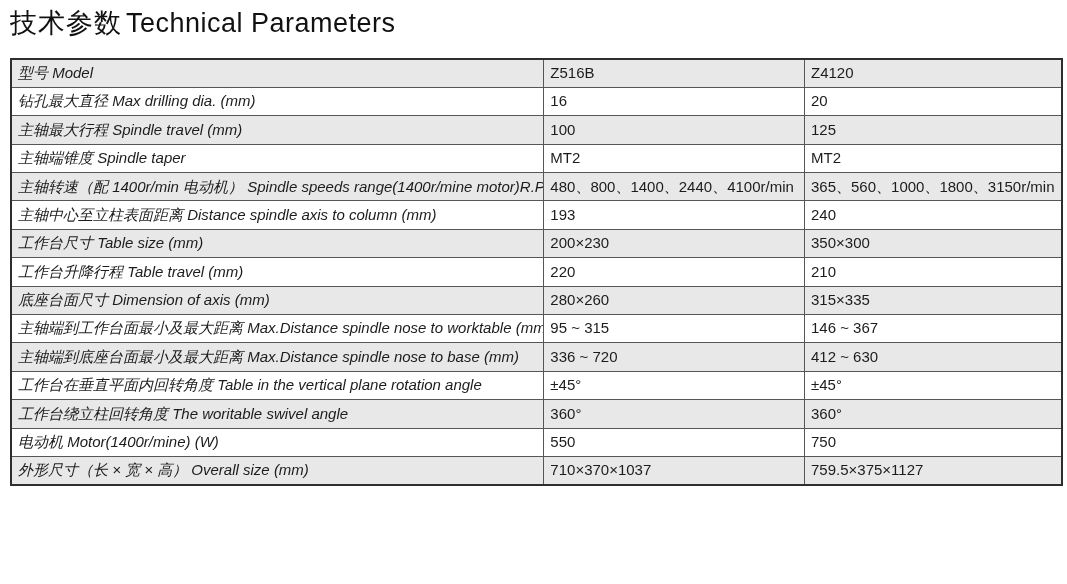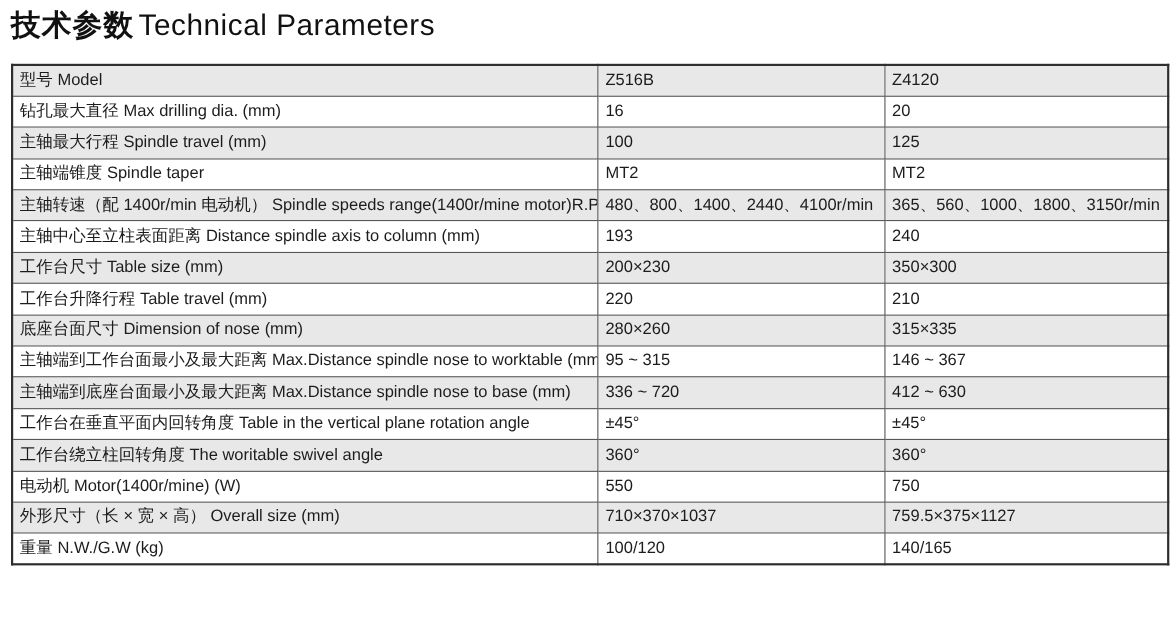--- a/index.html
+++ b/index.html
@@ -9,41 +9,41 @@
     background: #ffffff;
     font-family: "Liberation Sans", "DejaVu Sans", sans-serif;
     color: #1c1c1c;
   }
   .page { position: relative; width: 1067px; height: 584px; overflow: hidden; }
   .title {
     position: absolute; left: 10px; top: 6px;
     font-size: 27px; line-height: 34px; white-space: nowrap;
     color: #111111;
   }
-  .title .zh { font-weight: bold; letter-spacing: 1px; }
+  .title .zh { font-weight: normal; letter-spacing: 1px; }
   .title .en { font-weight: normal; margin-left: 4px; letter-spacing: 0.5px; }
   table.params {
     position: absolute; left: 10px; top: 58px;
     width: 1053px;
     border-collapse: collapse;
     border: 2px solid #2e2e2e;
     font-size: 15px;
     table-layout: fixed;
   }
   table.params td {
     border: 1px solid #565656;
     height: 28.4px;
     padding: 0 6px;
     line-height: 1.1;
     overflow: hidden;
     white-space: nowrap;
   }
   table.params tr:nth-child(odd) { background: #e8e8e8; }
   table.params tr:nth-child(even) { background: #ffffff; }
-  td.label { text-align: left; padding-left: 11px; }
+  td.label { text-align: left; padding-left: 11px; font-style: italic; }
   td.value { text-align: left; }
 </style>
 </head>
 <body>
 
 <div class="page">
   <div class="title">
     <span class="zh">技术参数</span><span class="en">Technical Parameters</span>
   </div>
 
@@ -88,21 +88,21 @@
           <td class="label">工作台尺寸  Table size (mm)</td>
           <td class="value">200×230</td>
           <td class="value">350×300</td>
         </tr>
         <tr>
           <td class="label">工作台升降行程  Table travel (mm)</td>
           <td class="value">220</td>
           <td class="value">210</td>
         </tr>
         <tr>
-          <td class="label">底座台面尺寸  Dimension of nose (mm)</td>
+          <td class="label">底座台面尺寸  Dimension of axis (mm)</td>
           <td class="value">280×260</td>
           <td class="value">315×335</td>
         </tr>
         <tr>
           <td class="label">主轴端到工作台面最小及最大距离  Max.Distance spindle nose to worktable (mm)</td>
           <td class="value">95 ~ 315</td>
           <td class="value">146 ~ 367</td>
         </tr>
         <tr>
           <td class="label">主轴端到底座台面最小及最大距离  Max.Distance spindle nose to base (mm)</td>
@@ -122,20 +122,15 @@
         <tr>
           <td class="label">电动机  Motor(1400r/mine) (W)</td>
           <td class="value">550</td>
           <td class="value">750</td>
         </tr>
         <tr>
           <td class="label">外形尺寸（长 × 宽 × 高）  Overall size (mm)</td>
           <td class="value">710×370×1037</td>
           <td class="value">759.5×375×1127</td>
         </tr>
-        <tr>
-          <td class="label">重量  N.W./G.W (kg)</td>
-          <td class="value">100/120</td>
-          <td class="value">140/165</td>
-        </tr>
       </tbody>
   </table>
 </div>
 
 </body></html>

